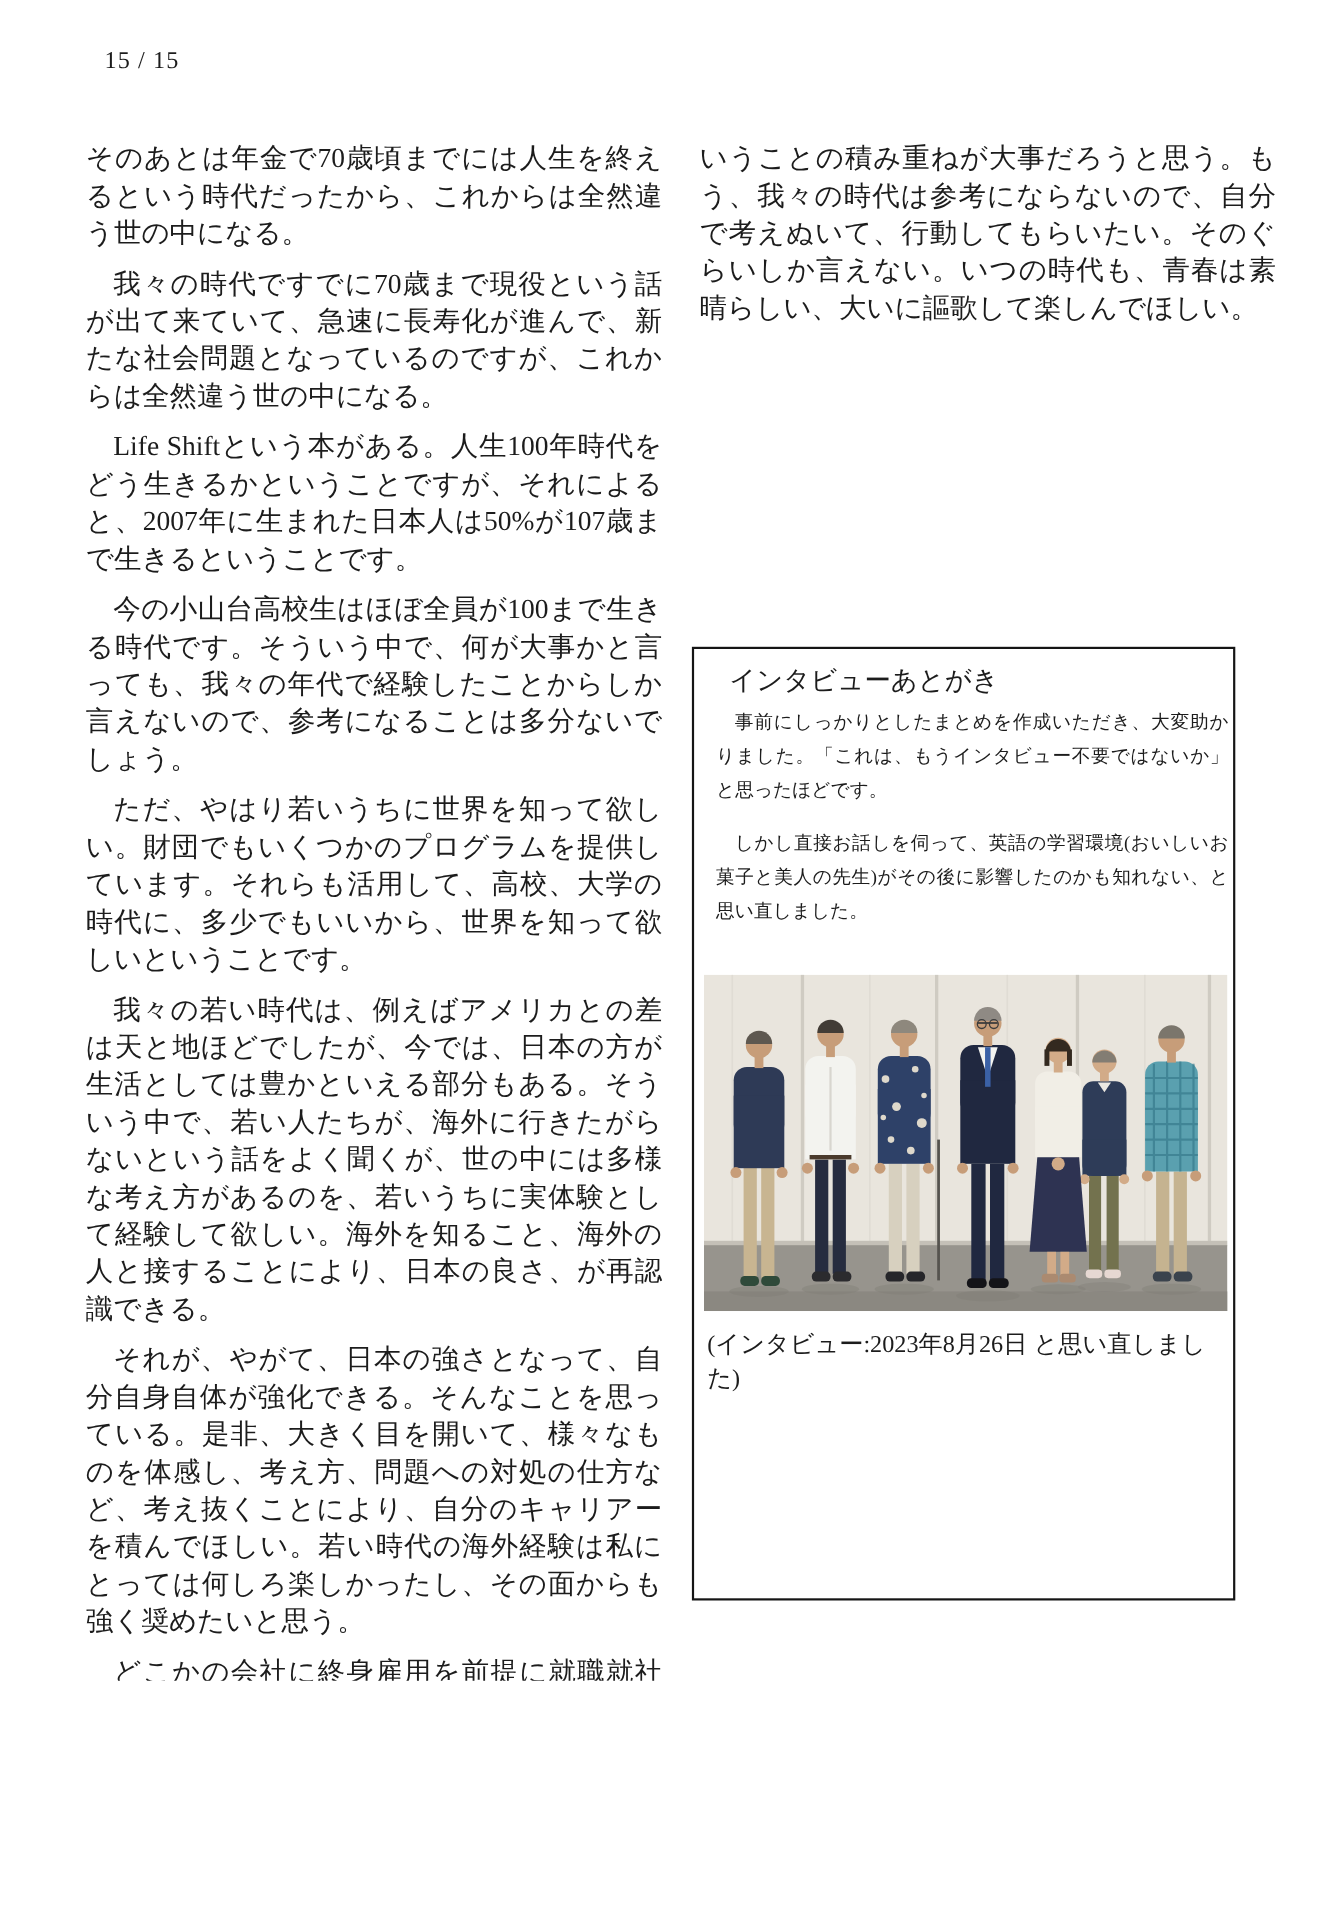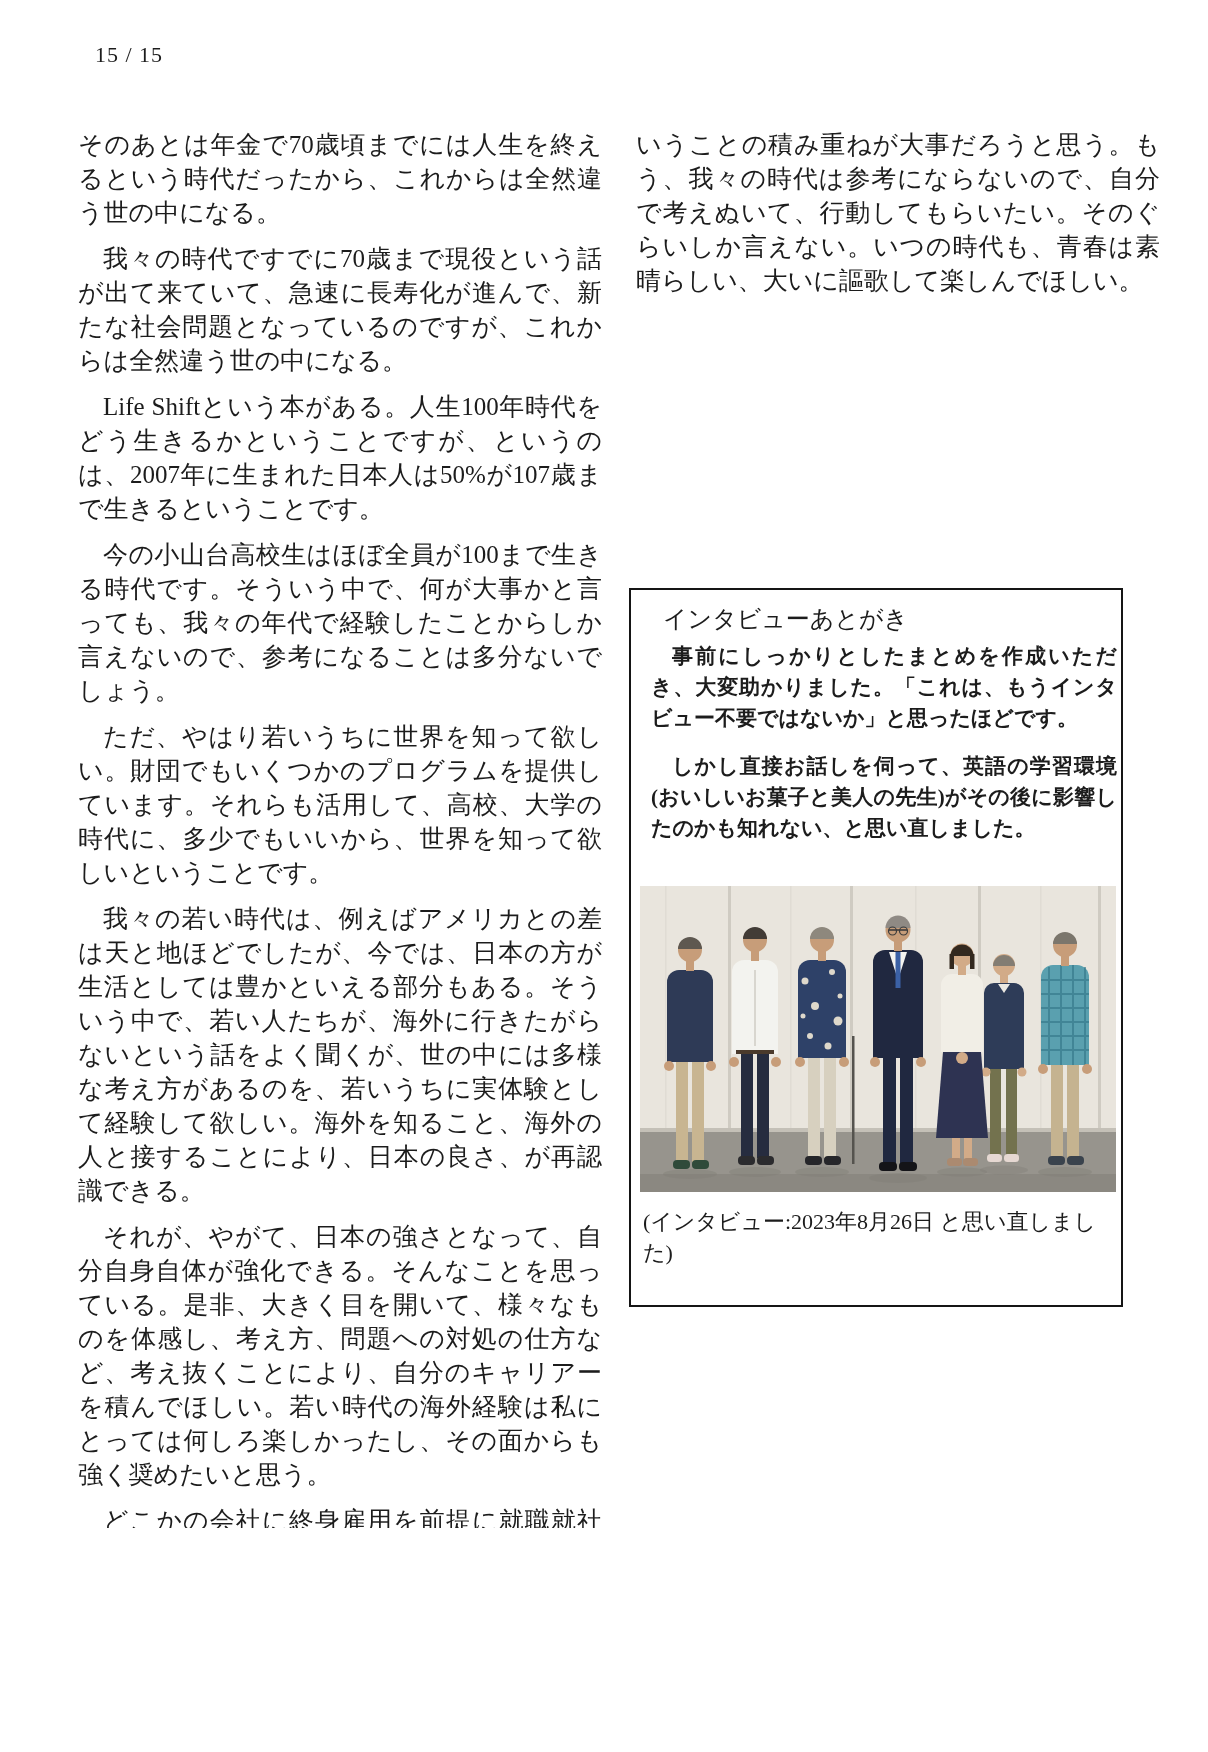--- a/index.html
+++ b/index.html
@@ -21,34 +21,34 @@
     font-size:25px;line-height:34px;
     text-align:justify;
     overflow:hidden;
   }
   .col-left{left:78px;height:1400px;}
   .col-right{left:636px;height:200px;}
   .col p{margin:0 0 12px 0;text-indent:1em;}
   .col p.noindent{text-indent:0;}
   .afterword-box{
     position:absolute;left:629px;top:588px;
-    width:494px;height:719px;
+    width:494px;height:867px;
     border:2px solid #151515;
     box-sizing:border-box;
     background:#ffffff;
   }
   .box-title{
     margin:14px 16px 6px 20px;
     font-size:24px;line-height:31px;
     text-indent:0.5em;
   }
   .box-par{
     margin:0 4px 17px 20px;
-    font-size:21px;line-height:31px;
-    text-indent:1em;text-align:justify;font-weight:bold;
+    font-size:17px;line-height:31px;
+    text-indent:1em;text-align:justify;
   }
   .photo-frame{
     margin:42px 0 0 9px;
     width:476px;height:306px;
     overflow:hidden;
   }
   .photo-caption{
     margin:14px 10px 0 12px;
     font-size:22px;line-height:31px;
   }
@@ -56,21 +56,21 @@
 </head>
 <body>
 
 <div class="page">
 
   <div class="page-number">15 / 15</div>
 
   <div class="col col-left">
     <p class="noindent">そのあとは年金で70歳頃までには人生を終えるという時代だったから、これからは全然違う世の中になる。</p>
     <p>我々の時代ですでに70歳まで現役という話が出て来ていて、急速に長寿化が進んで、新たな社会問題となっているのですが、これからは全然違う世の中になる。</p>
-    <p>Life Shiftという本がある。人生100年時代をどう生きるかということですが、というのは、2007年に生まれた日本人は50%が107歳まで生きるということです。</p>
+    <p>Life Shiftという本がある。人生100年時代をどう生きるかということですが、それによると、2007年に生まれた日本人は50%が107歳まで生きるということです。</p>
     <p>今の小山台高校生はほぼ全員が100まで生きる時代です。そういう中で、何が大事かと言っても、我々の年代で経験したことからしか言えないので、参考になることは多分ないでしょう。</p>
     <p>ただ、やはり若いうちに世界を知って欲しい。財団でもいくつかのプログラムを提供しています。それらも活用して、高校、大学の時代に、多少でもいいから、世界を知って欲しいということです。</p>
     <p>我々の若い時代は、例えばアメリカとの差は天と地ほどでしたが、今では、日本の方が生活としては豊かといえる部分もある。そういう中で、若い人たちが、海外に行きたがらないという話をよく聞くが、世の中には多様な考え方があるのを、若いうちに実体験として経験して欲しい。海外を知ること、海外の人と接することにより、日本の良さ、が再認識できる。</p>
     <p>それが、やがて、日本の強さとなって、自分自身自体が強化できる。そんなことを思っている。是非、大きく目を開いて、様々なものを体感し、考え方、問題への対処の仕方など、考え抜くことにより、自分のキャリアーを積んでほしい。若い時代の海外経験は私にとっては何しろ楽しかったし、その面からも強く奨めたいと思う。</p>
     <p>どこかの会社に終身雇用を前提に就職就社するということはなくなるだろう。何しろ人生百年だから、長い一生を通じて研究したい、追求したいテーマがあればそれを思いっきり勉強し、それに沿った仕事につくということだろう。</p>
 
   </div>
 
   <div class="col col-right">
     <p class="noindent">いうことの積み重ねが大事だろうと思う。もう、我々の時代は参考にならないので、自分で考えぬいて、行動してもらいたい。そのぐらいしか言えない。いつの時代も、青春は素晴らしい、大いに謳歌して楽しんでほしい。</p>

